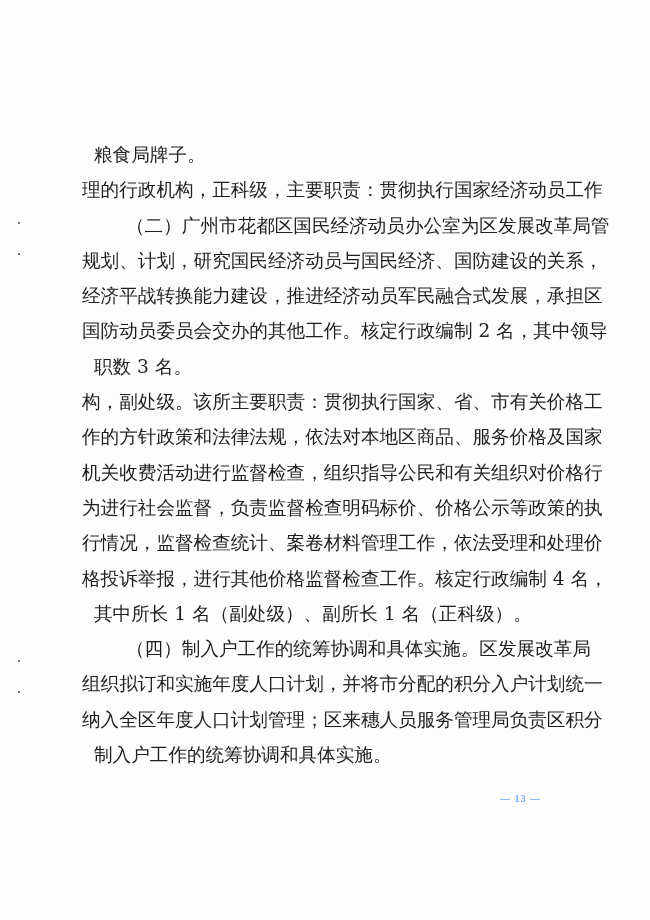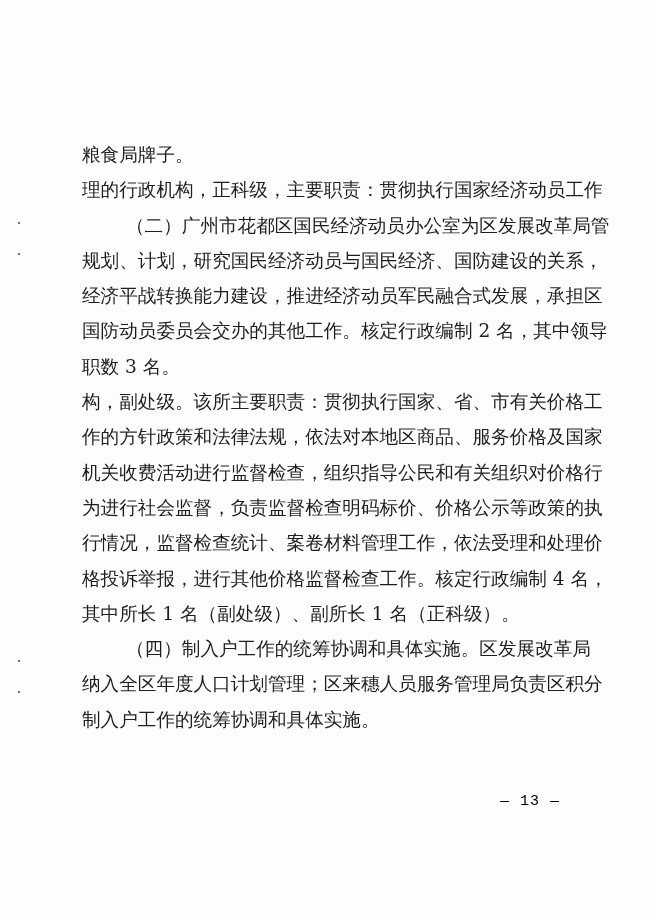--- a/index.html
+++ b/index.html
@@ -6,25 +6,25 @@
     body {
       width: 650px; height: 920px; background: #fdfdfd; position: relative; overflow: hidden;
       font-family: "DejaVu Serif", "Liberation Serif", serif; color: #1e1e1e;
     }
     .page { position: absolute; left: 0; top: 0; width: 650px; height: 920px; }
     .body-text { position: absolute; left: 82px; top: 137px; width: 488px; }
     .line {
       display: block; height: 35.3px; line-height: 35.3px; font-size: 18.6px;
       white-space: nowrap; text-align: justify; text-align-last: justify; letter-spacing: 0;
     }
-    .line.last { text-align-last: left; }
+    .line.last { text-align-last: left; margin-left: 12px; }
     .line.indent { padding-left: 44px; }
     .page-number {
-      position: absolute; left: 500px; top: 793px; font-size: 15px; letter-spacing: 1px;
-      font-family: Liberation Mono, monospace; color: #000000;
+      position: absolute; left: 500px; top: 793px; font-size: 10px; letter-spacing: 1px;
+      font-family: Liberation Serif, serif; color: #3b82f6;
     }
     .margin-dot { position: absolute; width: 2px; height: 2px; background: #444; border-radius: 1px; }
   </style>
 </head>
 <body>
 
 <div class="page">
   <div class="margin-dot" style="left:18px; top:222px;"></div>
   <div class="margin-dot" style="left:18px; top:253px;"></div>
   <div class="margin-dot" style="left:18px; top:660px;"></div>
@@ -39,18 +39,19 @@
     <span class="line">国防动员委员会交办的其他工作。核定行政编制 2 名，其中领导</span>
     <span class="line last">职数 3 名。</span>
     <span class="line">构，副处级。该所主要职责：贯彻执行国家、省、市有关价格工</span>
     <span class="line">作的方针政策和法律法规，依法对本地区商品、服务价格及国家</span>
     <span class="line">机关收费活动进行监督检查，组织指导公民和有关组织对价格行</span>
     <span class="line">为进行社会监督，负责监督检查明码标价、价格公示等政策的执</span>
     <span class="line">行情况，监督检查统计、案卷材料管理工作，依法受理和处理价</span>
     <span class="line">格投诉举报，进行其他价格监督检查工作。核定行政编制 4 名，</span>
     <span class="line last">其中所长 1 名（副处级）、副所长 1 名（正科级）。</span>
     <span class="line indent">（四）制入户工作的统筹协调和具体实施。区发展改革局</span>
+    <span class="line">组织拟订和实施年度人口计划，并将市分配的积分入户计划统一</span>
     <span class="line">纳入全区年度人口计划管理；区来穗人员服务管理局负责区积分</span>
     <span class="line last">制入户工作的统筹协调和具体实施。</span>
   </div>
 
   <div class="page-number">— 13 —</div>
 </div>
 
 </body></html>

